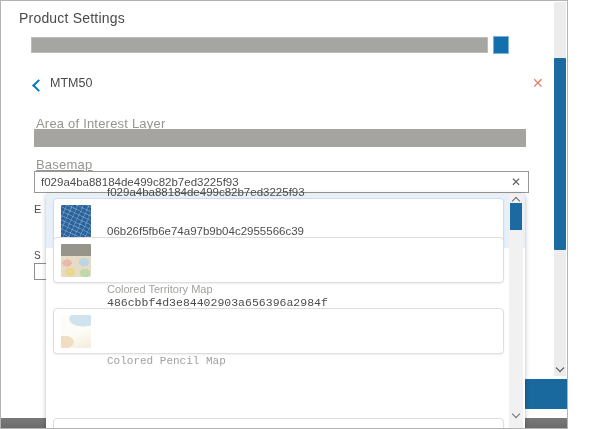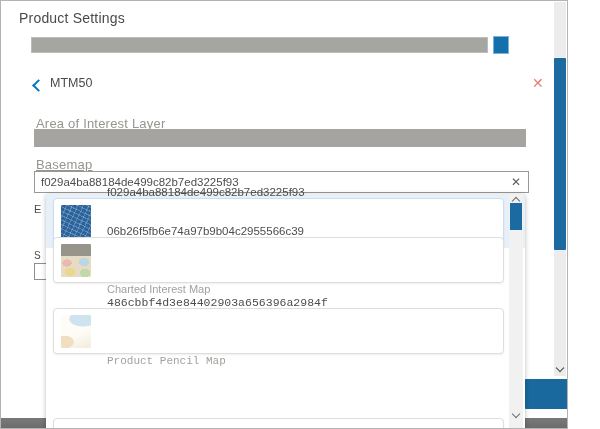--- a/index.html
+++ b/index.html
@@ -128,29 +128,29 @@
       <span class="dd-text">
         <span class="dd-id">f029a4ba88184de499c82b7ed3225f93</span>
         <span class="dd-name">Blueprint</span>
       </span>
     </div>
 
     <div class="dd-item dd-item-2">
       <span class="thumb" data-thumb="charted"></span>
       <span class="dd-text">
         <span class="dd-id">06b26f5fb6e74a97b9b04c2955566c39</span>
-        <span class="dd-name">Charted Interest Map</span>
+        <span class="dd-name">Colored Territory Map</span>
       </span>
     </div>
 
     <div class="dd-item dd-item-3">
       <span class="thumb" data-thumb="pencil"></span>
       <span class="dd-text">
         <span class="dd-id">486cbbf4d3e84402903a656396a2984f</span>
-        <span class="dd-name">Product Pencil Map</span>
+        <span class="dd-name">Colored Pencil Map</span>
       </span>
     </div>
 
 
     <div class="dd-item dd-item-5"></div>
 
     <div class="dd-scrollbar">
       <span class="chev up up-arrow"></span>
       <div class="thumb-bar"></div>
       <span class="chev down down-arrow"></span>

